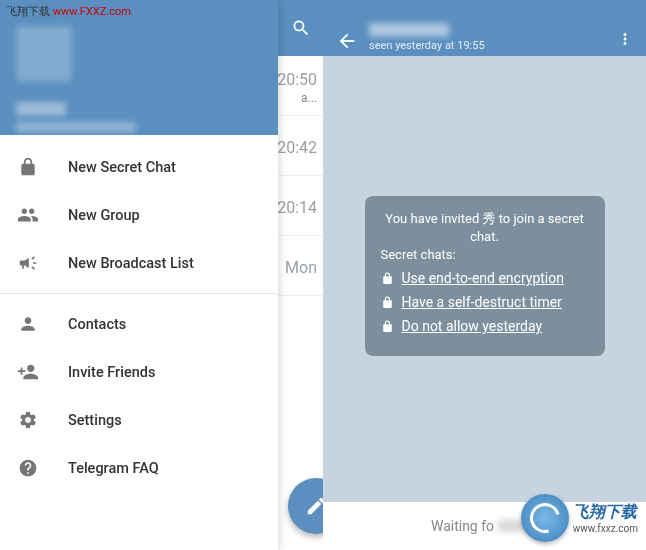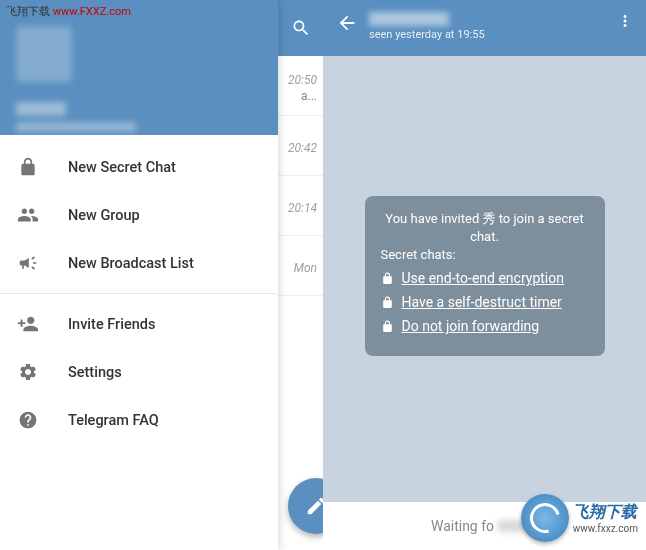--- a/index.html
+++ b/index.html
@@ -15,27 +15,27 @@
 .menu-item { display: flex; align-items: center; height: 48px; padding: 0 16px; cursor: pointer; color: #444; }
 .menu-icon { width: 24px; height: 24px; margin-right: 28px; display: flex; align-items: center; justify-content: center; color: #757575; }
 .menu-label { font-size: 14.5px; font-weight: 500; color: #333; }
 .divider { height: 1px; background: #e5e5e5; margin: 6px 0; }
 
 .chat-strip { position: absolute; left: 278px; top: 0; width: 45px; height: 100%; background: #fff; z-index: 1; }
 .chat-top { height: 56px; background: #5a8fbf; display: flex; align-items: center; justify-content: center; }
 .chat-top svg { color: #fff; }
 .chat-rows { background: #fff; }
 .chat-row { height: 60px; display: flex; flex-direction: column; align-items: flex-end; justify-content: center; padding: 4px 6px 0 0; font-size: 12px; color: #9aa0a6; border-bottom: 1px solid #eee; }
-.chat-row .tm { font-size: 12px; font-style: italic; }
+.chat-row .tm { font-size: 16px; }
 .chat-row .pv { font-size: 12px; color: #888; margin-top: 2px; }
 .fab { position: absolute; bottom: 16px; left: 10px; width: 56px; height: 56px; border-radius: 50%; background: #5a8fbf; display: flex; align-items: center; justify-content: center; box-shadow: 0 3px 6px rgba(0,0,0,0.3); }
 .fab svg { color: #fff; }
 
 .right-panel { width: 323px; height: 100%; background: #c7d3dd; margin-left: 45px; position: relative; z-index: 2; }
-.chat-header { height: 56px; background: #5a8fbf; display: flex; align-items: flex-start; padding: 12px 10px; color: #fff; }
+.chat-header { height: 56px; background: #5a8fbf; display: flex; align-items: flex-end; padding: 4px 10px; color: #fff; }
 .back-btn { width: 28px; display: flex; align-items: center; justify-content: center; cursor: pointer; }
 .chat-title-area { flex: 1; padding-left: 8px; }
 .title-blur { width: 80px; height: 14px; background: rgba(255,255,255,0.5); filter: blur(3px); }
 .last-seen { font-size: 11px; color: rgba(255,255,255,0.85); margin-top: 2px; }
 .more-btn { width: 20px; cursor: pointer; }
 
 .chat-body { height: calc(100% - 56px - 48px); position: relative; overflow: hidden; }
 .pattern { position: absolute; inset: 0; background: #c7d3dd; opacity: 0.95; }
 
 .secret-box { position: absolute; top: 140px; left: 50%; transform: translateX(-50%); width: 240px; background: rgba(100,120,135,0.75); border-radius: 8px; padding: 14px 16px; color: #fff; font-size: 13px; }
@@ -92,20 +92,28 @@
     </div>
     <div class="menu-item">
       <span class="menu-icon">
         <svg width="20" height="20" viewBox="0 0 24 24" fill="currentColor">
             <path d="M18 11v2h4v-2h-4zm-2 6.61c.96.71 2.21 1.65 3.2 2.39.4-.53.8-1.07 1.2-1.6-.99-.74-2.24-1.68-3.2-2.4-.4.54-.8 1.08-1.2 1.61zM20.4 5.6c-.4-.53-.8-1.07-1.2-1.6-.99.74-2.24 1.68-3.2 2.4.4.53.8 1.07 1.2 1.6.96-.72 2.21-1.65 3.2-2.4zM4 9c-1.1 0-2 .9-2 2v2c0 1.1.9 2 2 2h1v4h2v-4h1l5 3V6L8 9H4z"></path>
           </svg>
       </span>
       <span class="menu-label">New Broadcast List</span>
     </div>
     <div class="divider"></div>
+    <div class="menu-item">
+      <span class="menu-icon">
+        <svg width="20" height="20" viewBox="0 0 24 24" fill="currentColor">
+            <path d="M12 12c2.21 0 4-1.79 4-4s-1.79-4-4-4-4 1.79-4 4 1.79 4 4 4zm0 2c-2.67 0-8 1.34-8 4v2h16v-2c0-2.66-5.33-4-8-4z"></path>
+          </svg>
+      </span>
+      <span class="menu-label">Contacts</span>
+    </div>
     <div class="menu-item">
       <span class="menu-icon">
         <svg width="22" height="22" viewBox="0 0 24 24" fill="currentColor">
             <path d="M15 12c2.21 0 4-1.79 4-4s-1.79-4-4-4-4 1.79-4 4 1.79 4 4 4zm-9-2V7H4v3H1v2h3v3h2v-3h3v-2H6zm9 4c-2.67 0-8 1.34-8 4v2h16v-2c0-2.66-5.33-4-8-4z"></path>
           </svg>
       </span>
       <span class="menu-label">Invite Friends</span>
     </div>
     <div class="menu-item">
       <span class="menu-icon">
@@ -186,21 +194,21 @@
         <li>
             <svg width="13" height="13" viewBox="0 0 24 24" fill="currentColor">
               <path d="M18 8h-1V6c0-2.76-2.24-5-5-5S7 3.24 7 6v2H6c-1.1 0-2 .9-2 2v10c0 1.1.9 2 2 2h12c1.1 0 2-.9 2-2V10c0-1.1-.9-2-2-2zM9 6c0-1.66 1.34-3 3-3s3 1.34 3 3v2H9V6z"></path>
             </svg>
             <span>Have a self-destruct timer</span>
           </li>
         <li>
             <svg width="13" height="13" viewBox="0 0 24 24" fill="currentColor">
               <path d="M18 8h-1V6c0-2.76-2.24-5-5-5S7 3.24 7 6v2H6c-1.1 0-2 .9-2 2v10c0 1.1.9 2 2 2h12c1.1 0 2-.9 2-2V10c0-1.1-.9-2-2-2zM9 6c0-1.66 1.34-3 3-3s3 1.34 3 3v2H9V6z"></path>
             </svg>
-            <span>Do not join forwarding</span>
+            <span>Do not allow yesterday</span>
           </li>
       </ul>
     </div>
   </div>
   <div class="chat-input">
     <span>Waiting fo</span>
     <div class="waiting-blur"></div>
   </div>
 </div>
 

